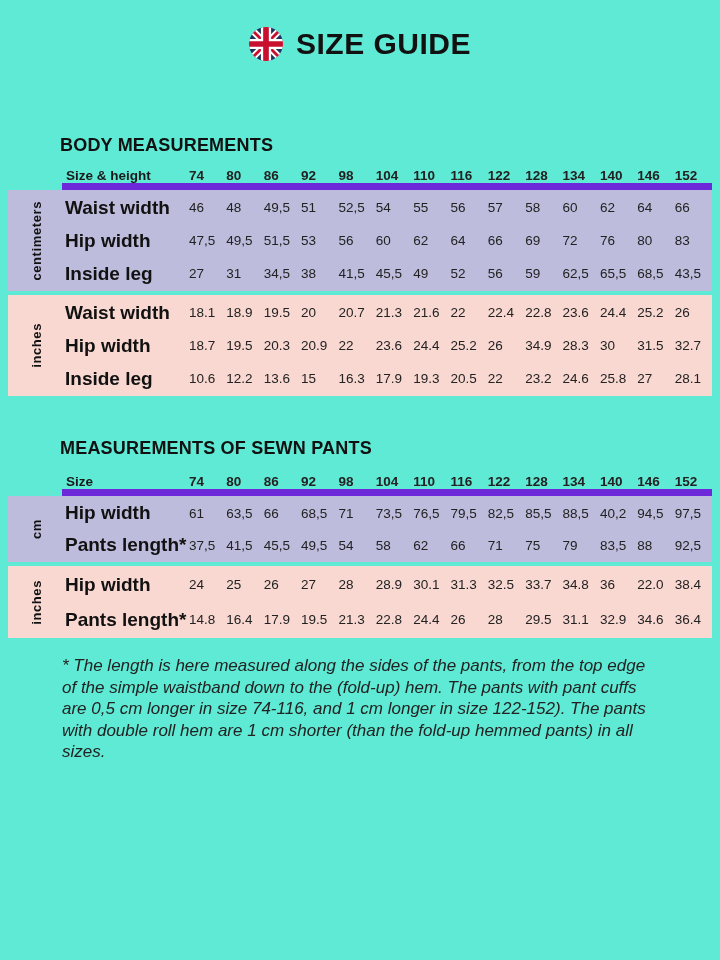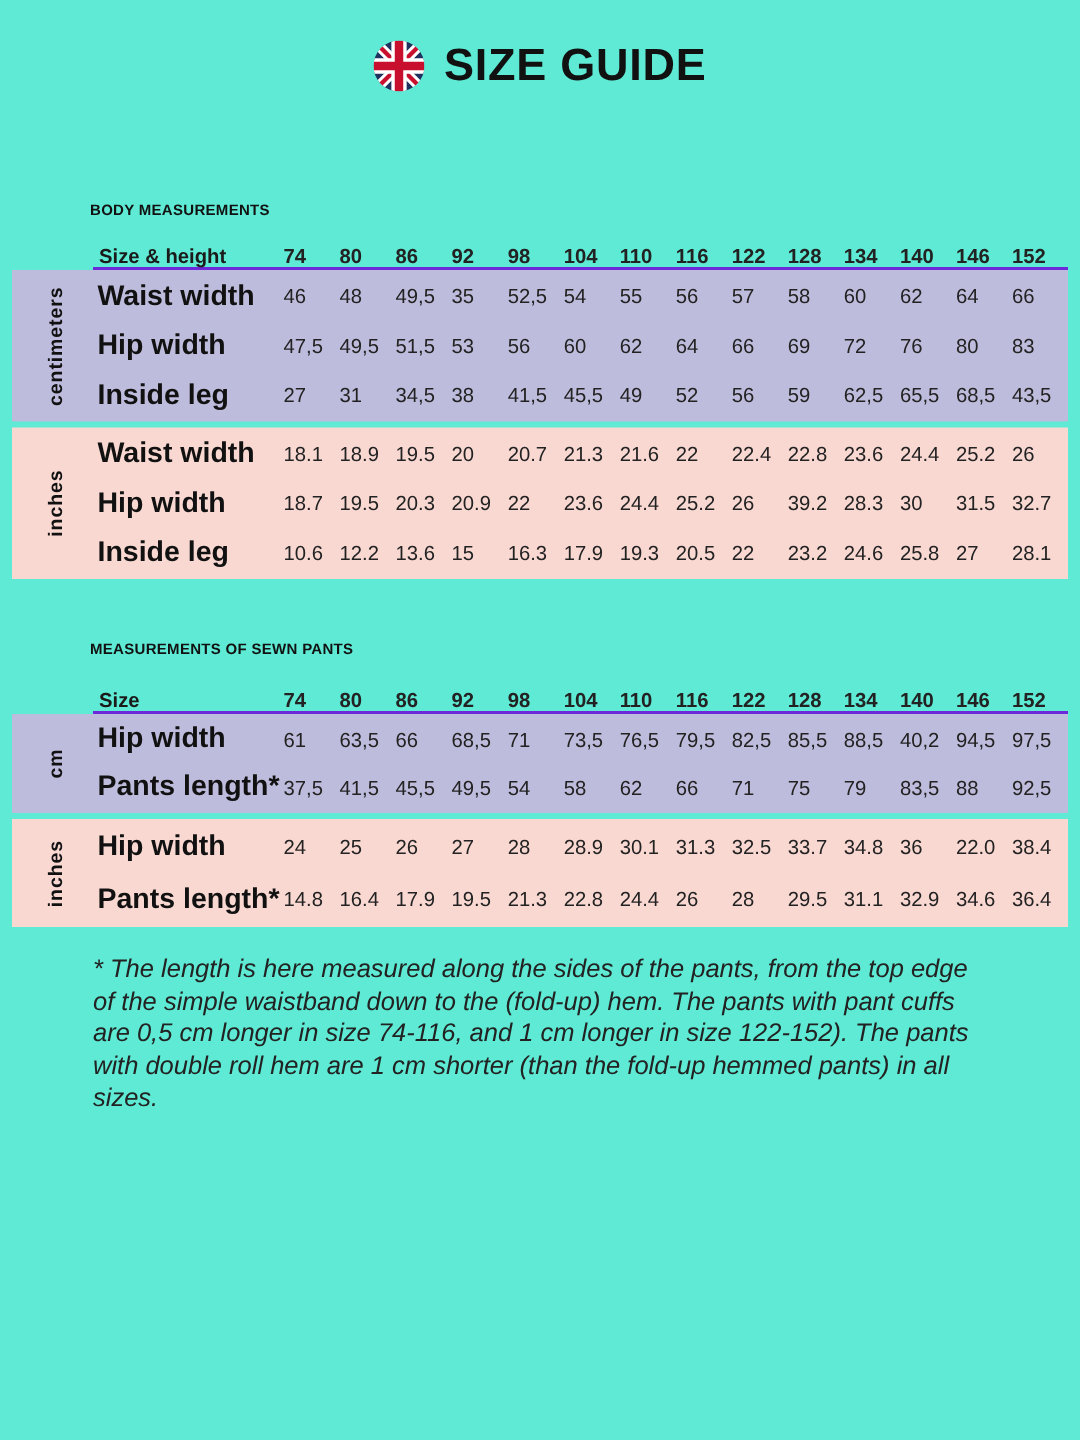--- a/index.html
+++ b/index.html
@@ -18,33 +18,33 @@
     gap:13px; padding-top:27px;
   }
   .flag { width:34px; height:34px; display:block; }
   .title {
     font-size:30px; font-weight:800; letter-spacing:0.5px;
     color:#111;
   }
 
   
   .sec-heading {
-    margin-left:60px; font-size:10px; font-weight:bold;
+    margin-left:60px; font-size:18px; font-weight:bold;
     letter-spacing:0.2px; color:#111;
   }
   .sec-1 .sec-heading { margin-top:74px; }
   .sec-2 .sec-heading { margin-top:42px; }
 
   
   .thead-row {
     margin-left:62px; width:650px;
     display:grid; grid-template-columns:127px repeat(14,1fr);
     align-items:end;
     height:25px;
-    border-bottom:2px solid #6d28d9;
+    border-bottom:7px solid #6d28d9;
     font-weight:bold; font-size:13.5px;
     padding-bottom:0;
   }
   .sec-1 .thead-row { margin-top:9px; }
   .sec-2 .thead-row { margin-top:12px; }
   .size-label { padding-left:4px; }
 
   
   .band {
     margin-left:8px; width:704px;
@@ -128,21 +128,21 @@
       </div>
     <div class="bands">
         <div class="band band-cm" style="background: rgb(190, 188, 220);">
           <div class="unit" style="grid-row: 1 / span 3;">
             <span>centimeters</span>
           </div>
           <div class="rlabel">Waist width</div>
           <div class="val">46</div>
           <div class="val">48</div>
           <div class="val">49,5</div>
-          <div class="val">35</div>
+          <div class="val">51</div>
           <div class="val">52,5</div>
           <div class="val">54</div>
           <div class="val">55</div>
           <div class="val">56</div>
           <div class="val">57</div>
           <div class="val">58</div>
           <div class="val">60</div>
           <div class="val">62</div>
           <div class="val">64</div>
           <div class="val">66</div>
@@ -199,21 +199,21 @@
           <div class="rlabel">Hip width</div>
           <div class="val">18.7</div>
           <div class="val">19.5</div>
           <div class="val">20.3</div>
           <div class="val">20.9</div>
           <div class="val">22</div>
           <div class="val">23.6</div>
           <div class="val">24.4</div>
           <div class="val">25.2</div>
           <div class="val">26</div>
-          <div class="val">39.2</div>
+          <div class="val">34.9</div>
           <div class="val">28.3</div>
           <div class="val">30</div>
           <div class="val">31.5</div>
           <div class="val">32.7</div>
           <div class="rlabel">Inside leg</div>
           <div class="val">10.6</div>
           <div class="val">12.2</div>
           <div class="val">13.6</div>
           <div class="val">15</div>
           <div class="val">16.3</div>

